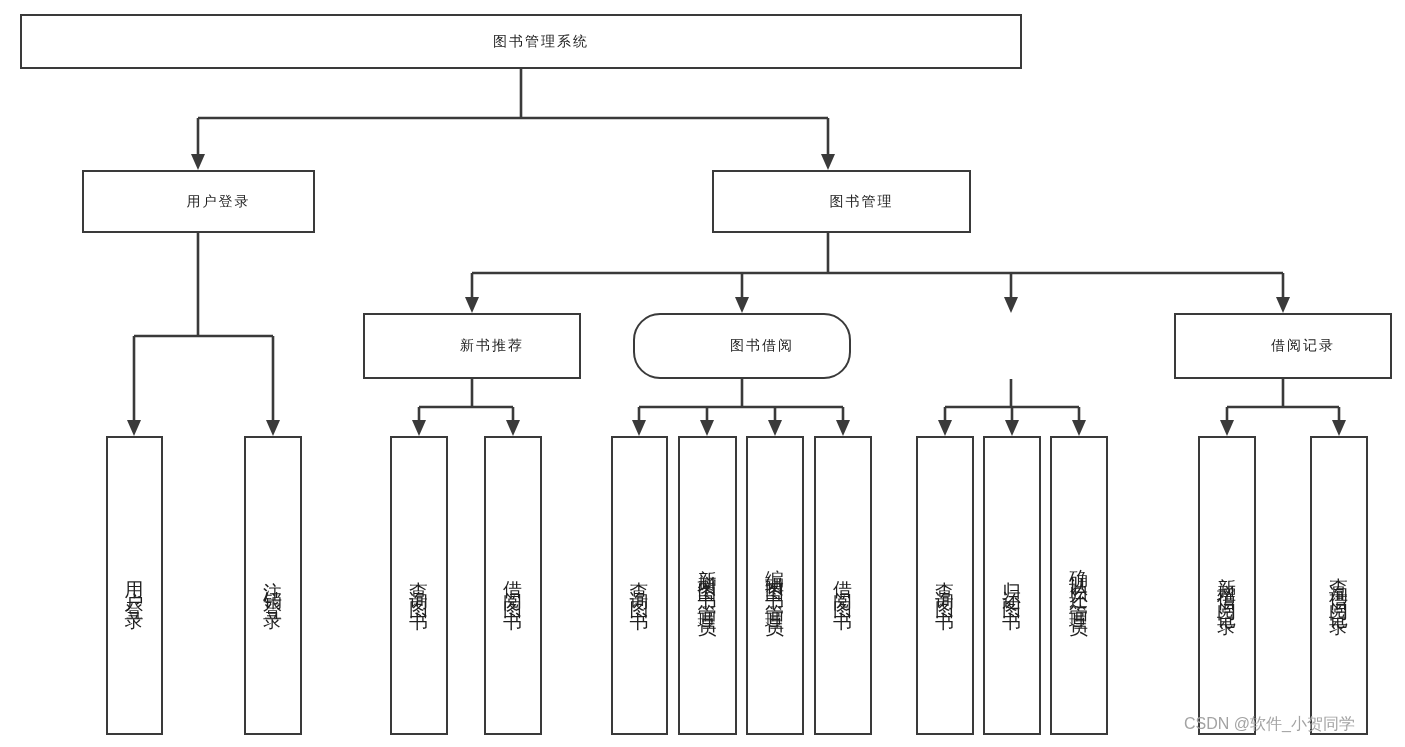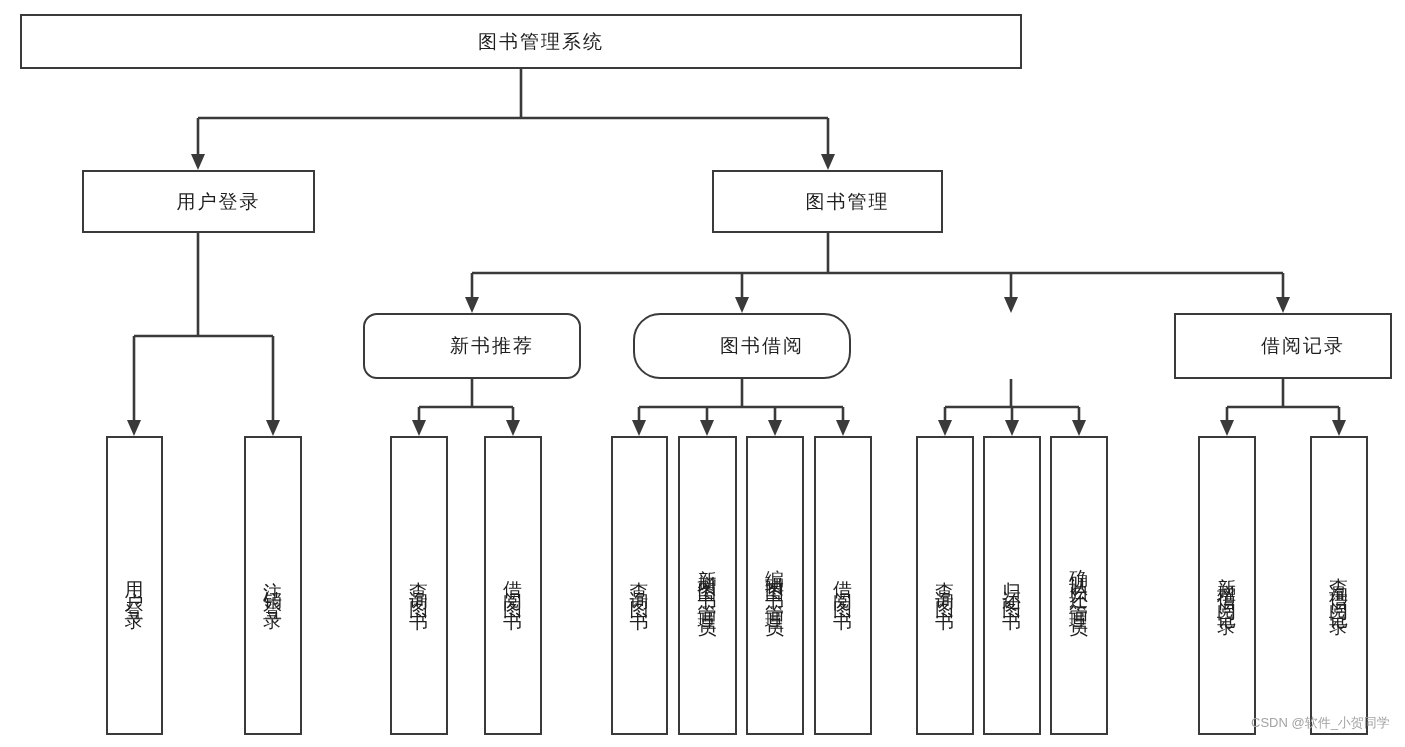--- a/index.html
+++ b/index.html
@@ -42,33 +42,33 @@
   }
 
   .node {
     position: absolute;
     background: var(--background);
     border: 2.5px solid var(--box-border);
     color: var(--text);
     display: flex;
     align-items: center;
     justify-content: center;
-    font-size: 19px;
+    font-size: 14px;
     letter-spacing: 2px;
     white-space: nowrap;
     padding-left: 40px;
   }
 
   .node-root   { left: 20px;  top: 14px;  width: 1002px; height: 55px; }
 
   .node-l2-a   { left: 82px;  top: 170px; width: 233px;  height: 63px; }
-  .node-l2-b   { left: 712px; top: 170px; width: 231px;  height: 63px; font-family: Liberation Mono, monospace; }
+  .node-l2-b   { left: 712px; top: 170px; width: 259px;  height: 63px; font-family: Liberation Mono, monospace; }
 
   .node-l3     { top: 313px; height: 66px; width: 218px; }
-  .node-l3-a   { left: 363px; border-radius: 14px; }
+  .node-l3-a   { left: 363px; }
   .node-l3-b   { left: 633px; border-radius: 27px; }
   .node-l3-c   { left: 902px; }
   .node-l3-d   { left: 1174px; }
 
   .leaf {
     position: absolute;
     top: 436px;
     height: 299px;
     background: var(--background);
     border: 2.5px solid var(--box-border);
@@ -91,24 +91,24 @@
   .leaf-7  { left: 746px;  width: 58px; letter-spacing: 7px; }
   .leaf-8  { left: 814px;  width: 58px; }
   .leaf-9  { left: 916px;  width: 58px; }
   .leaf-10 { left: 983px;  width: 58px; }
   .leaf-11 { left: 1050px; width: 58px; letter-spacing: 7px; }
   .leaf-12 { left: 1198px; width: 58px; letter-spacing: 8px; }
   .leaf-13 { left: 1310px; width: 58px; letter-spacing: 8px; }
 
   .watermark {
     position: absolute;
-    left: 1251px;
+    left: 1184px;
     top: 714px;
     color: var(--watermark);
-    font-size: 13px;
+    font-size: 16px;
     white-space: nowrap;
   }
 </style>
 </head>
 <body>
 
 <div class="canvas">
 
   <svg class="connector-layer" viewBox="0 0 1405 747" xmlns="http://www.w3.org/2000/svg" aria-hidden="true">
 

